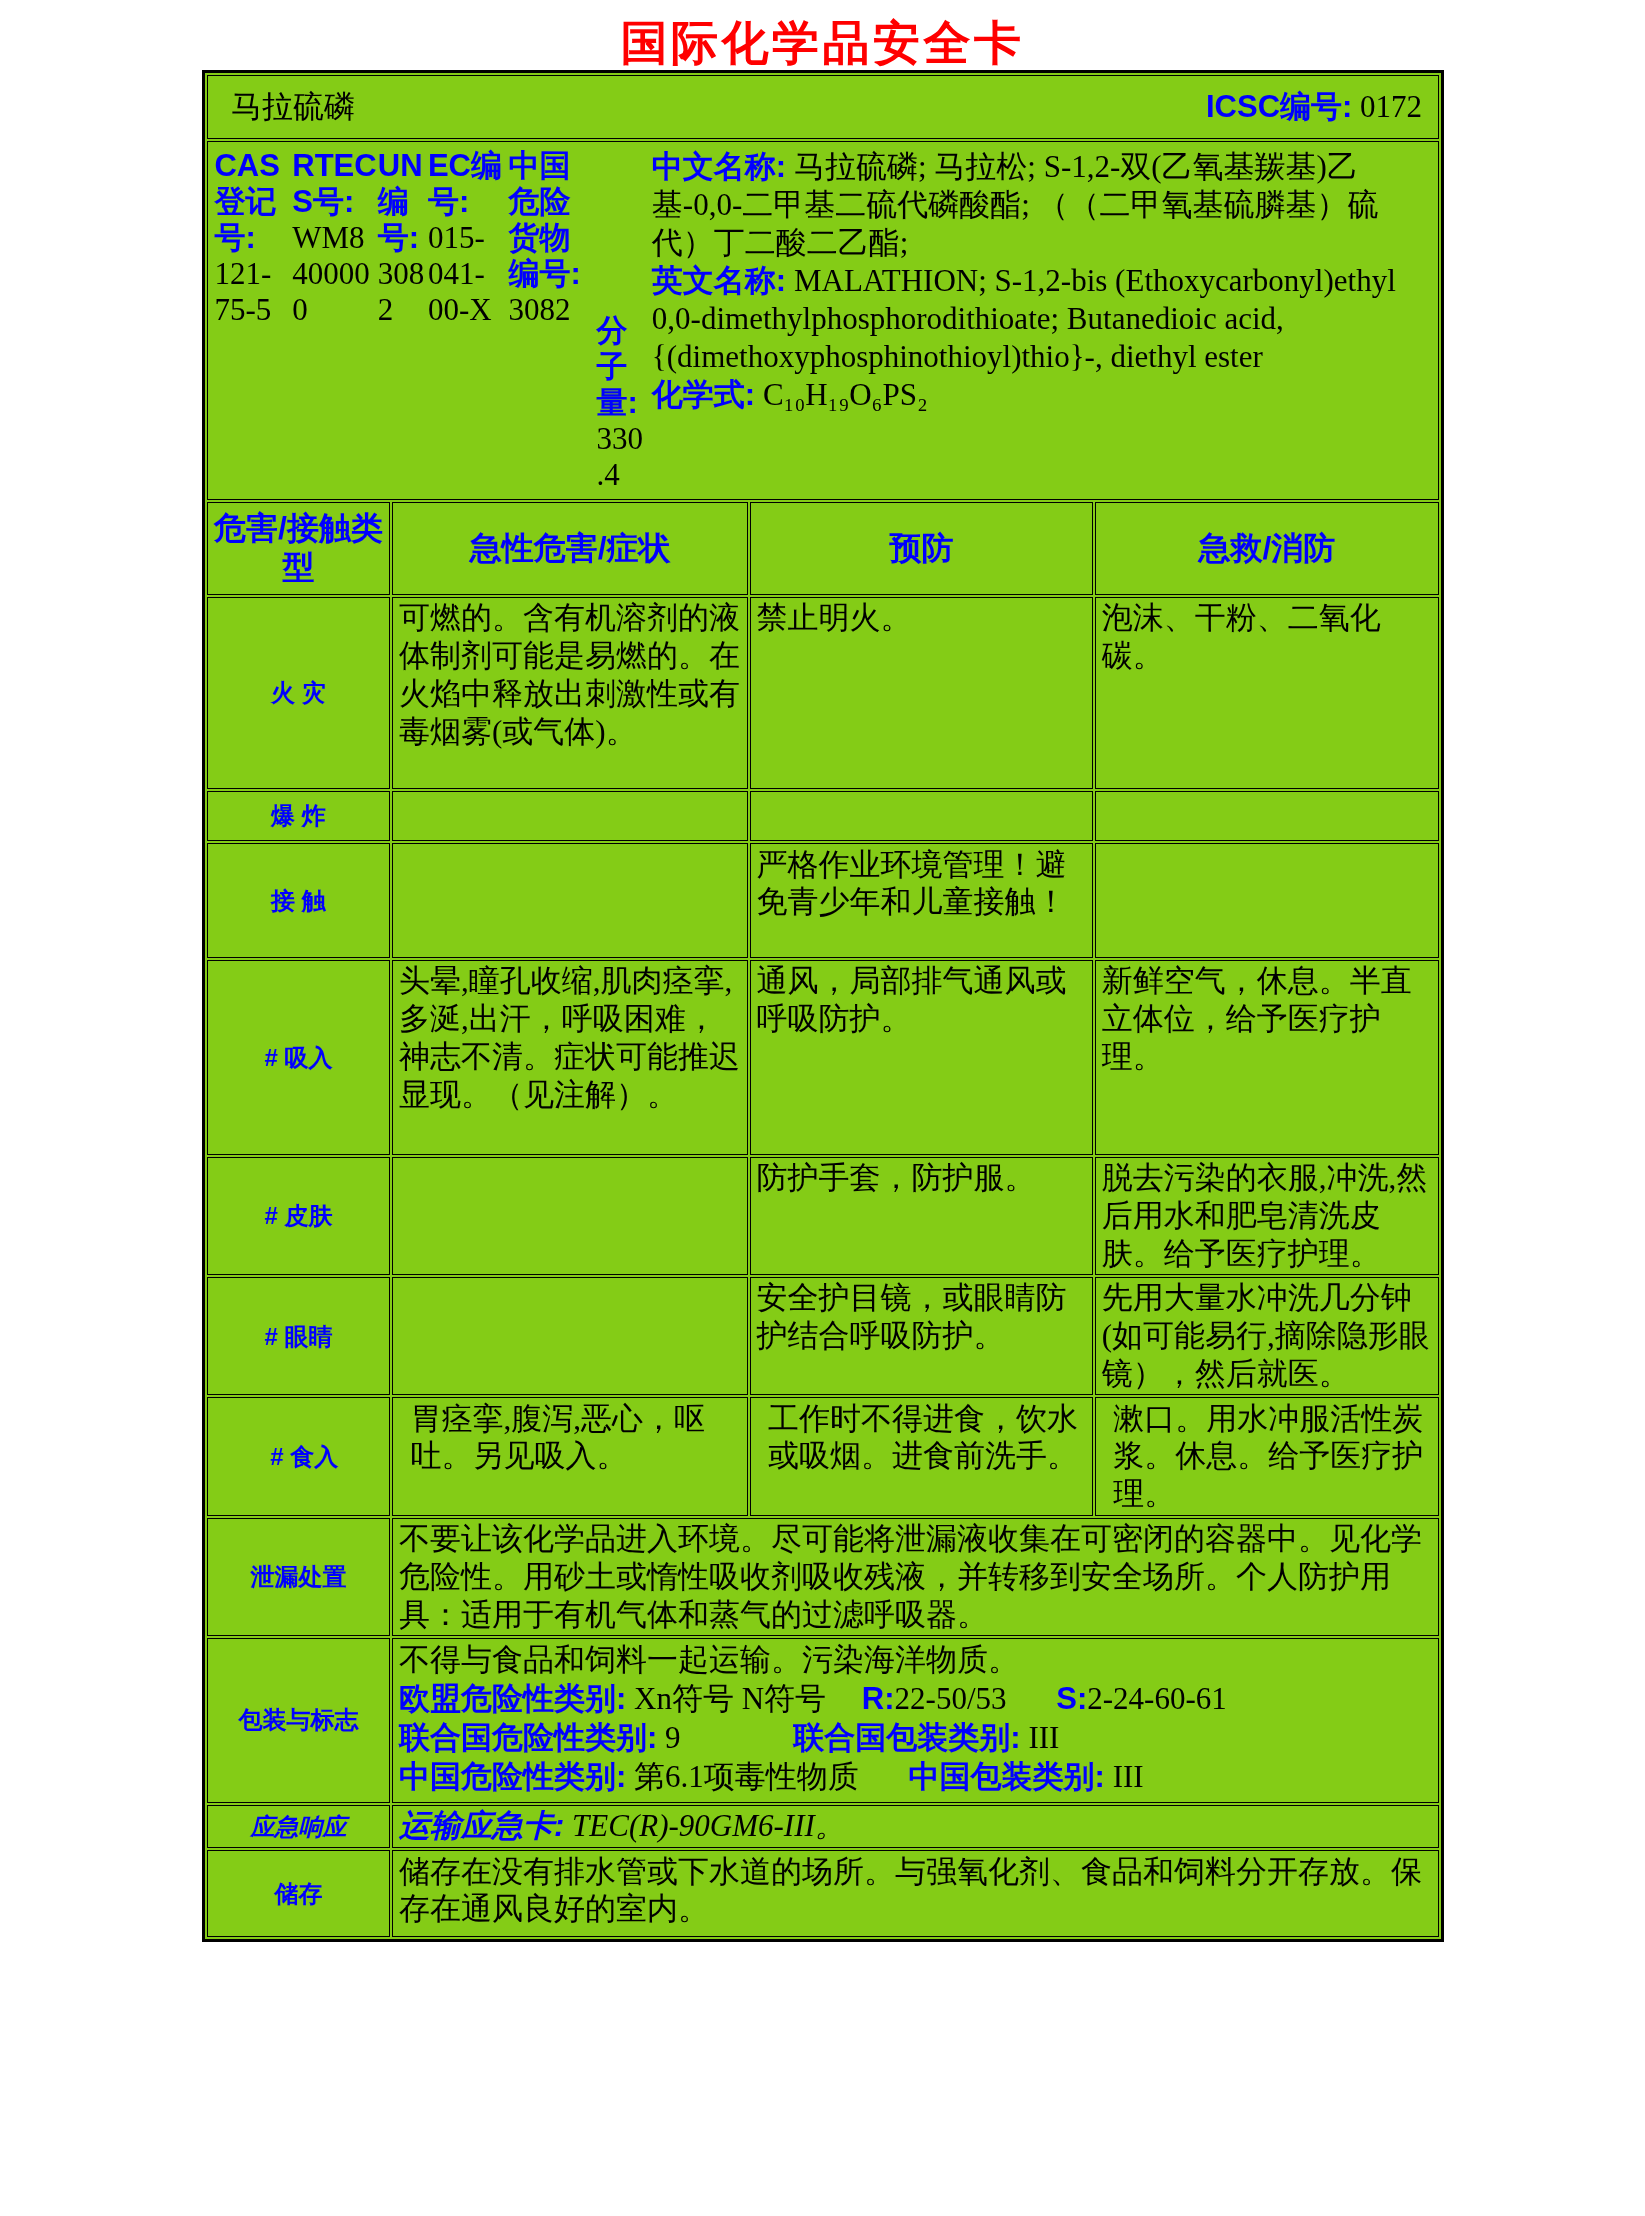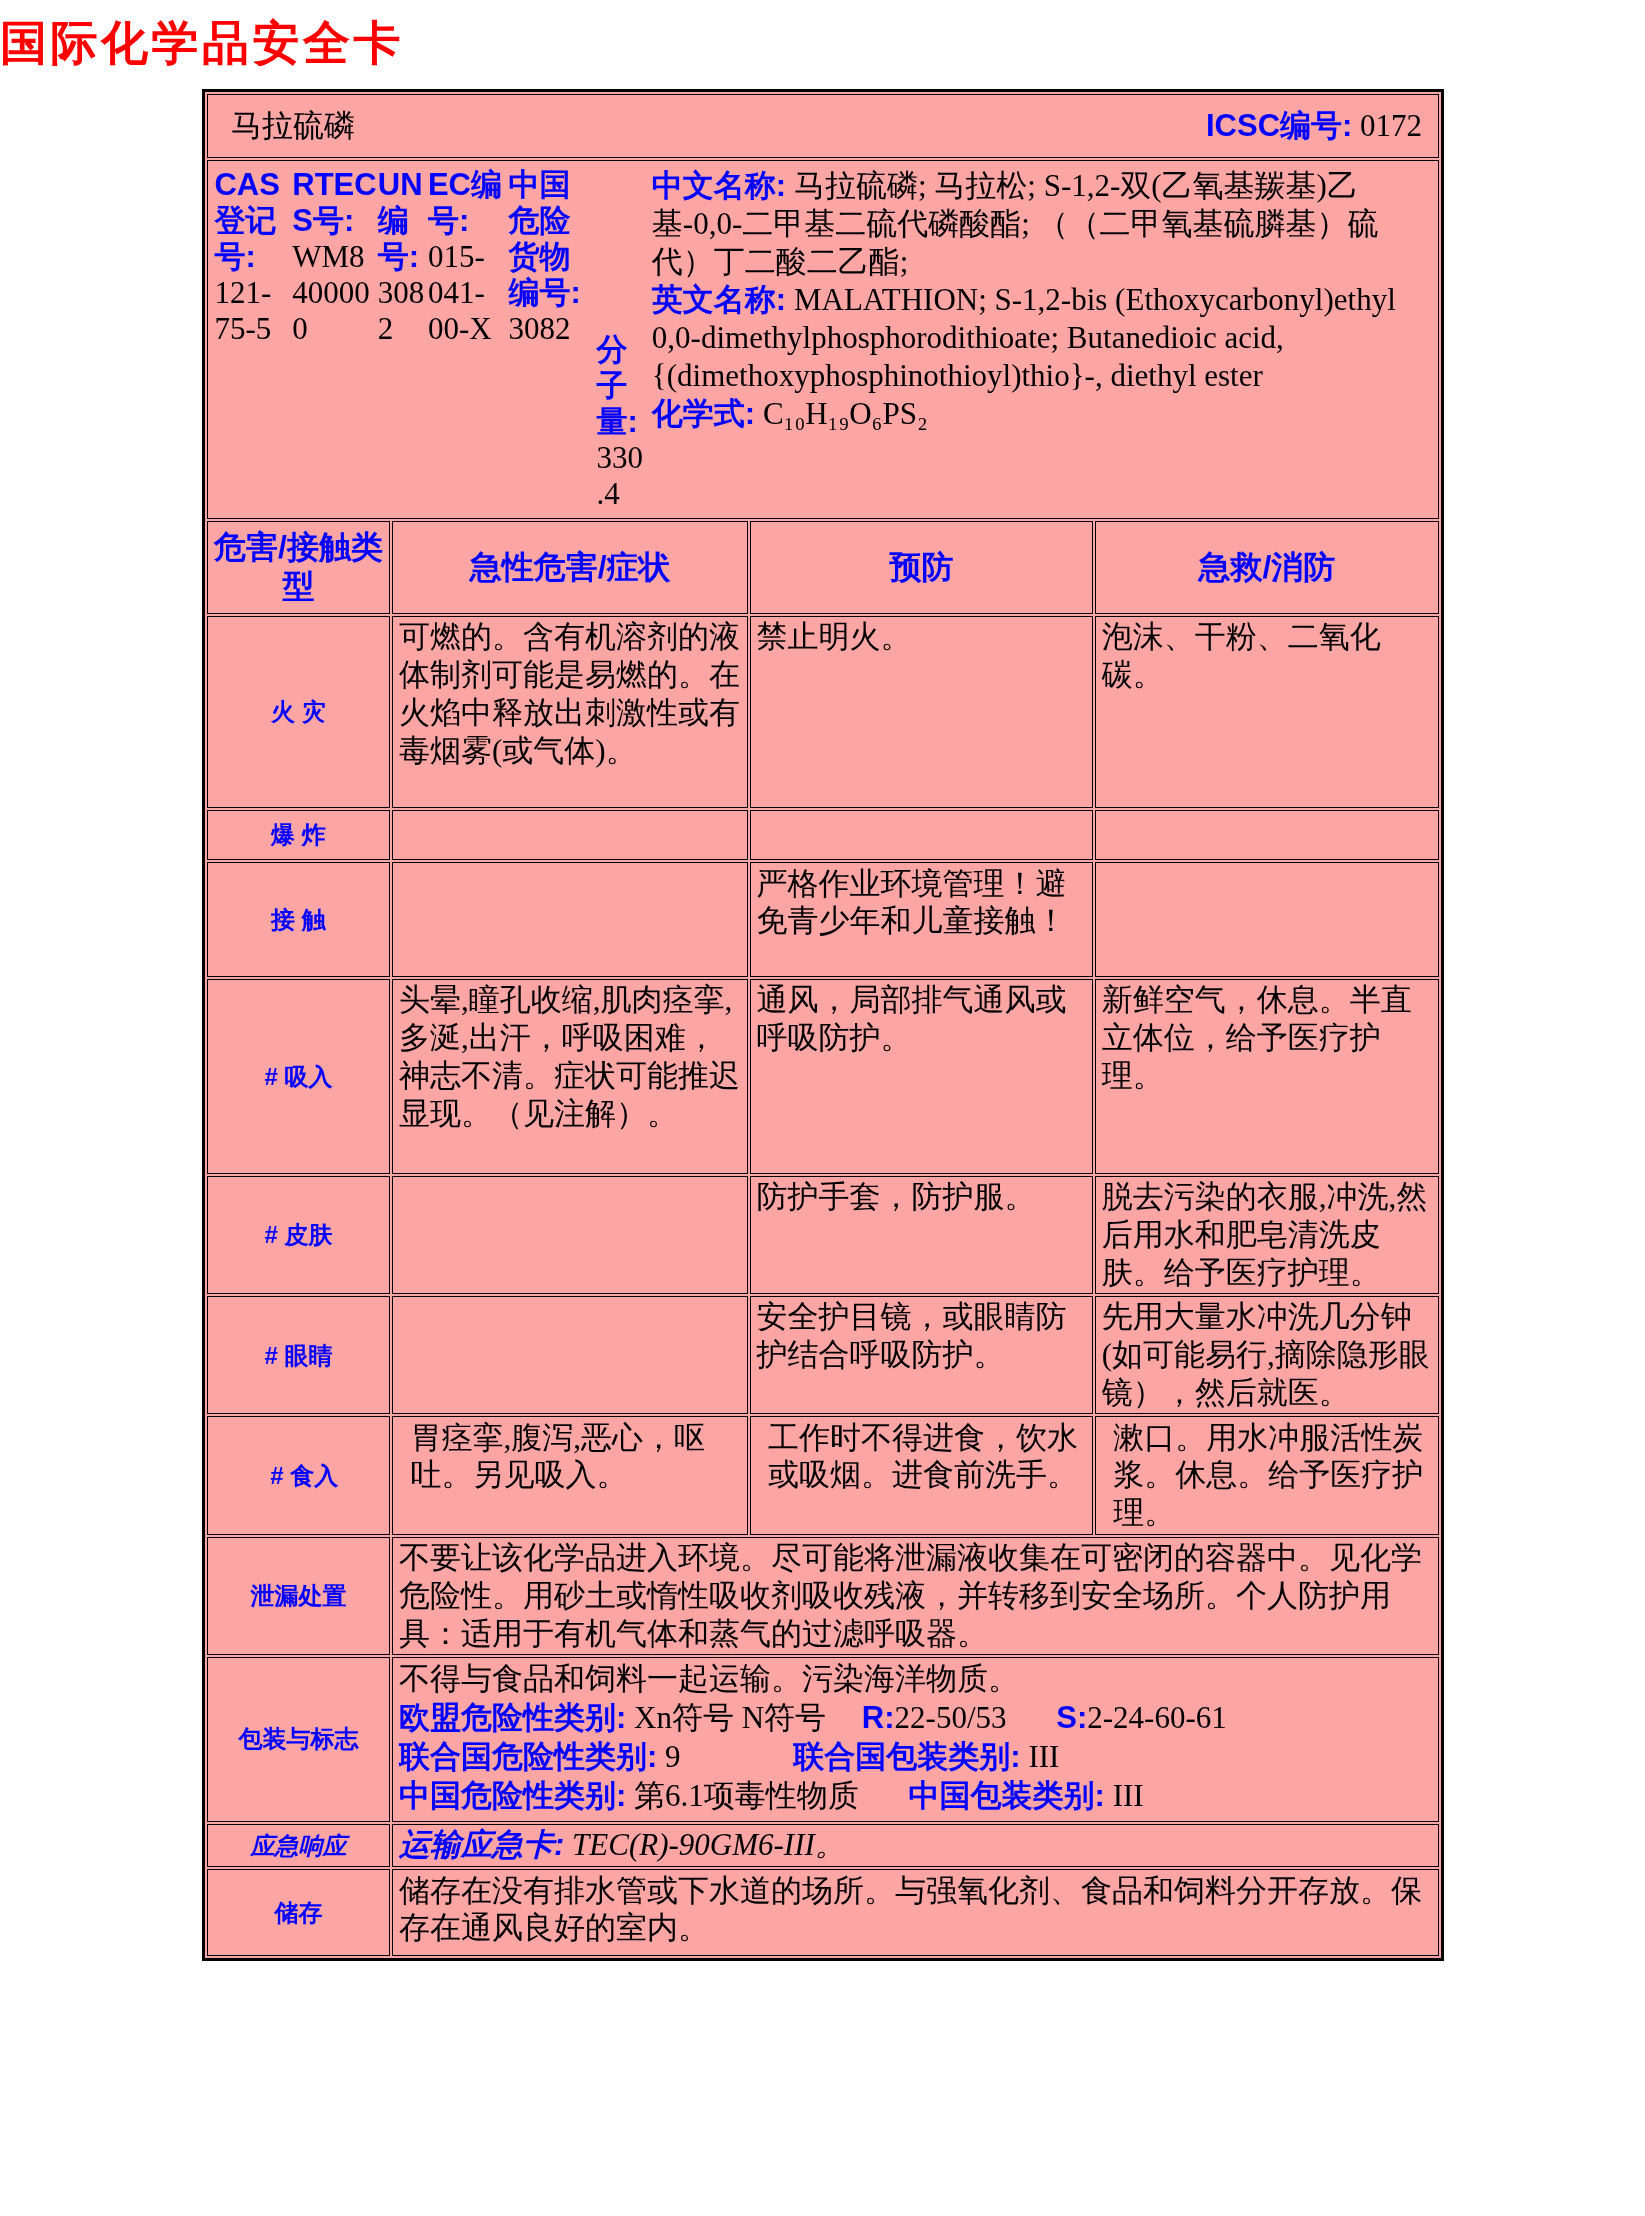--- a/index.html
+++ b/index.html
@@ -8,36 +8,37 @@
     background: #ffffff;
   }
   body {
     width: 1645px;
     min-height: 2216px;
     font-family: "Liberation Serif", "DejaVu Serif", serif;
     color: #000000;
     font-size: 31px;
   }
   .page-title {
+    text-align: center;
     color: #ff0000;
     font-family: "Liberation Sans", "DejaVu Sans", sans-serif;
     font-weight: bold;
     font-size: 47px;
     letter-spacing: 3.5px;
     padding-top: 16.7px;
     line-height: 1.1;
   }
   table.card {
     width: 1242px;
-    margin: 21px auto 0 auto;
+    margin: 2px auto 0 auto;
     border: 3.5px solid #000000;
     border-collapse: separate;
     border-spacing: 2.1px;
     table-layout: fixed;
-    background: #fca5a5;
+    background: #84cc16;
   }
   td, th {
     border: 1.4px solid #000000;
     padding: 1.4px 5.6px;
     vertical-align: top;
     line-height: 1.22;
     overflow: hidden;
     word-break: break-word;
   }
   .blue {

